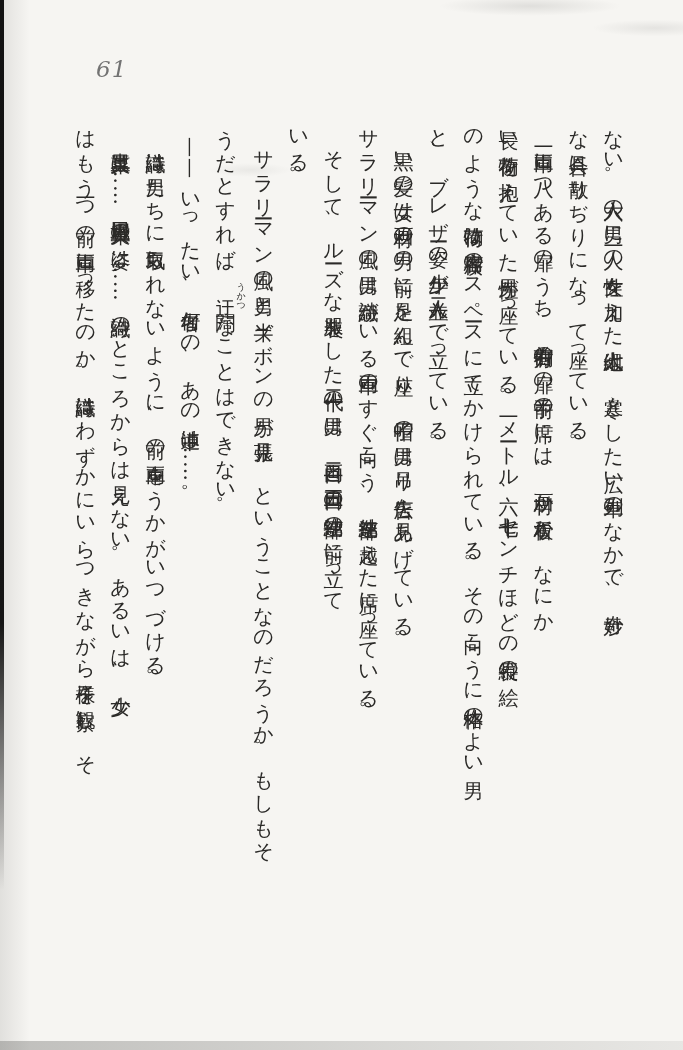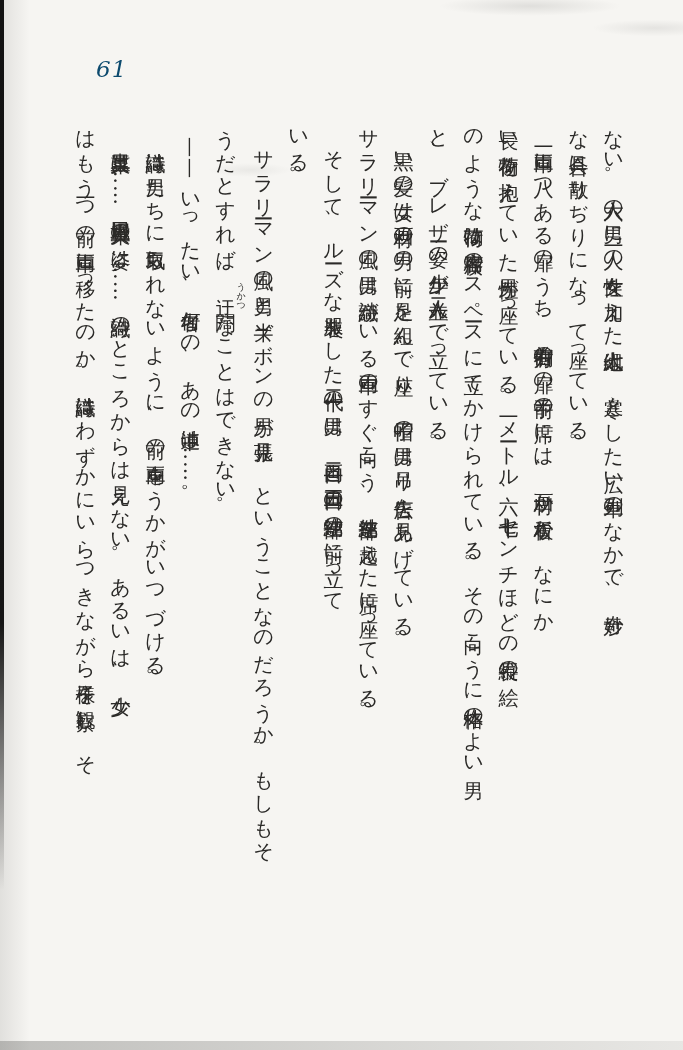--- a/index.html
+++ b/index.html
@@ -54,21 +54,21 @@
       rgba(125,125,122,0.45),
       rgba(150,150,147,0.32) 55%,
       rgba(165,165,162,0.18));
   }
   .page-number {
     position: absolute;
     left: 96px;
     top: 56px;
     font-size: 23px;
     font-style: italic;
-    color: #0c4a6e;
+    color: #737373;
     letter-spacing: 1px;
   }
   .text-block {
     position: absolute;
     top: 116px;
     right: 52px;
     height: 848px;
     writing-mode: vertical-rl;
     text-orientation: mixed;
     font-size: 20px;

